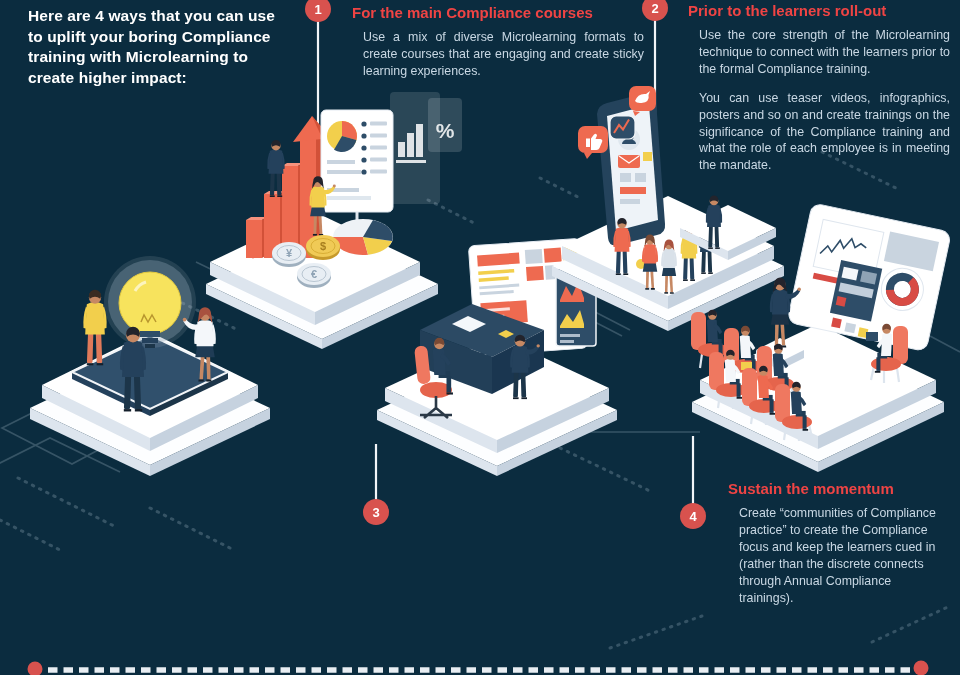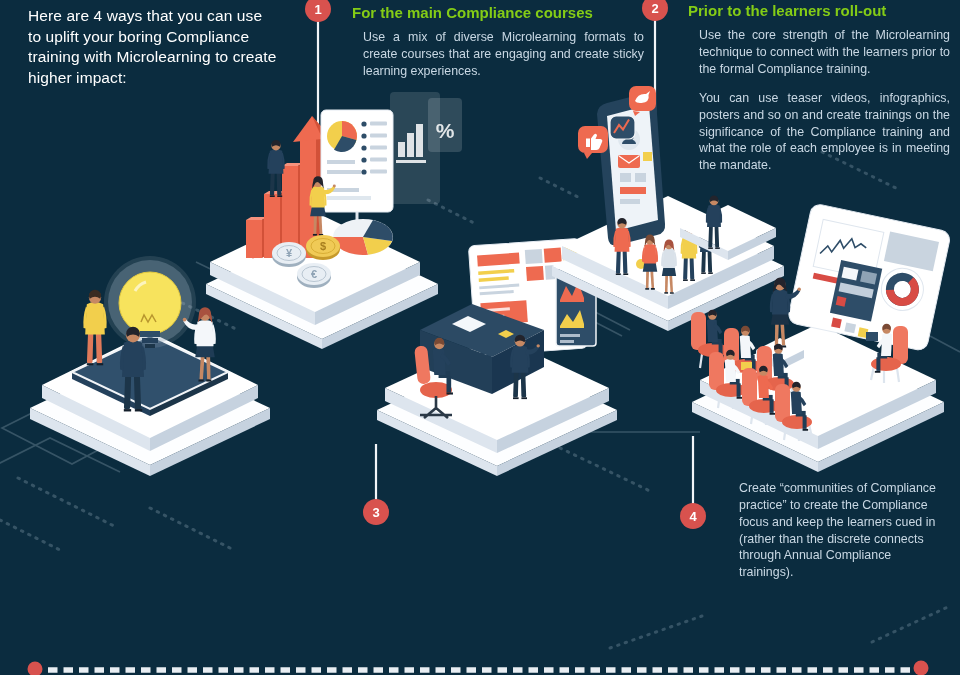--- a/index.html
+++ b/index.html
@@ -1,22 +1,22 @@
 <!DOCTYPE html>
 <html><head>
 <meta charset="utf-8">
 <style>
   html,body{margin:0;padding:0;background:#0b2c3f;}
   .stage{position:relative;width:960px;height:675px;background:#0b2c3f;overflow:hidden;
          font-family:"Liberation Sans",sans-serif;}
   .stage svg.scene{position:absolute;left:0;top:0;z-index:1;}
   .textblock{position:absolute;z-index:3;}
-  .intro{position:absolute;left:28px;top:6px;width:250px;color:#ffffff;font-weight:normal;
+  .intro{position:absolute;left:28px;top:6px;width:250px;color:#ffffff;font-weight:bold;
          font-size:15.5px;line-height:1.33;z-index:3;letter-spacing:.1px;}
-  .sec-title{margin:0 0 7px 0;color:#84cc16;font-weight:bold;font-size:15px;line-height:1.22;}
+  .sec-title{margin:0 0 7px 0;color:#ef4444;font-weight:bold;font-size:15px;line-height:1.22;}
   .sec-body p{margin:0 0 12px 11px;color:#c9d8e4;font-size:12.4px;line-height:1.36;}
   .just p{text-align:justify;}
   .marker{position:absolute;z-index:4;width:26px;height:26px;border-radius:50%;
           background:#d8524e;color:#fff;font-size:13px;font-weight:bold;
           display:flex;align-items:center;justify-content:center;}
 </style>
 </head>
 <body>
 
 <div class="stage">
@@ -417,18 +417,19 @@
   <section class="textblock" style="left:688px;top:2px;width:266px">
     <h2 class="sec-title">Prior to the learners roll-out</h2>
     <div class="sec-body just" style="width:262px">
       <p>Use the core strength of the Microlearning technique to connect with the learners prior to the formal Compliance training.</p>
       <p>You can use teaser videos, infographics, posters and so on and create trainings on the significance of the Compliance training and what the role of each employee is in meeting the mandate.</p>
     </div>
   </section>
 
 
   <section class="textblock" style="left:728px;top:480px;width:216px">
+    <h2 class="sec-title">Sustain the momentum</h2>
     <div class="sec-body" style="width:212px">
       <p>Create “communities of Compliance practice” to create the Compliance focus and keep the learners cued in (rather than the discrete connects through Annual Compliance trainings).</p>
     </div>
   </section>
 
 </div>
 
 </body></html>

